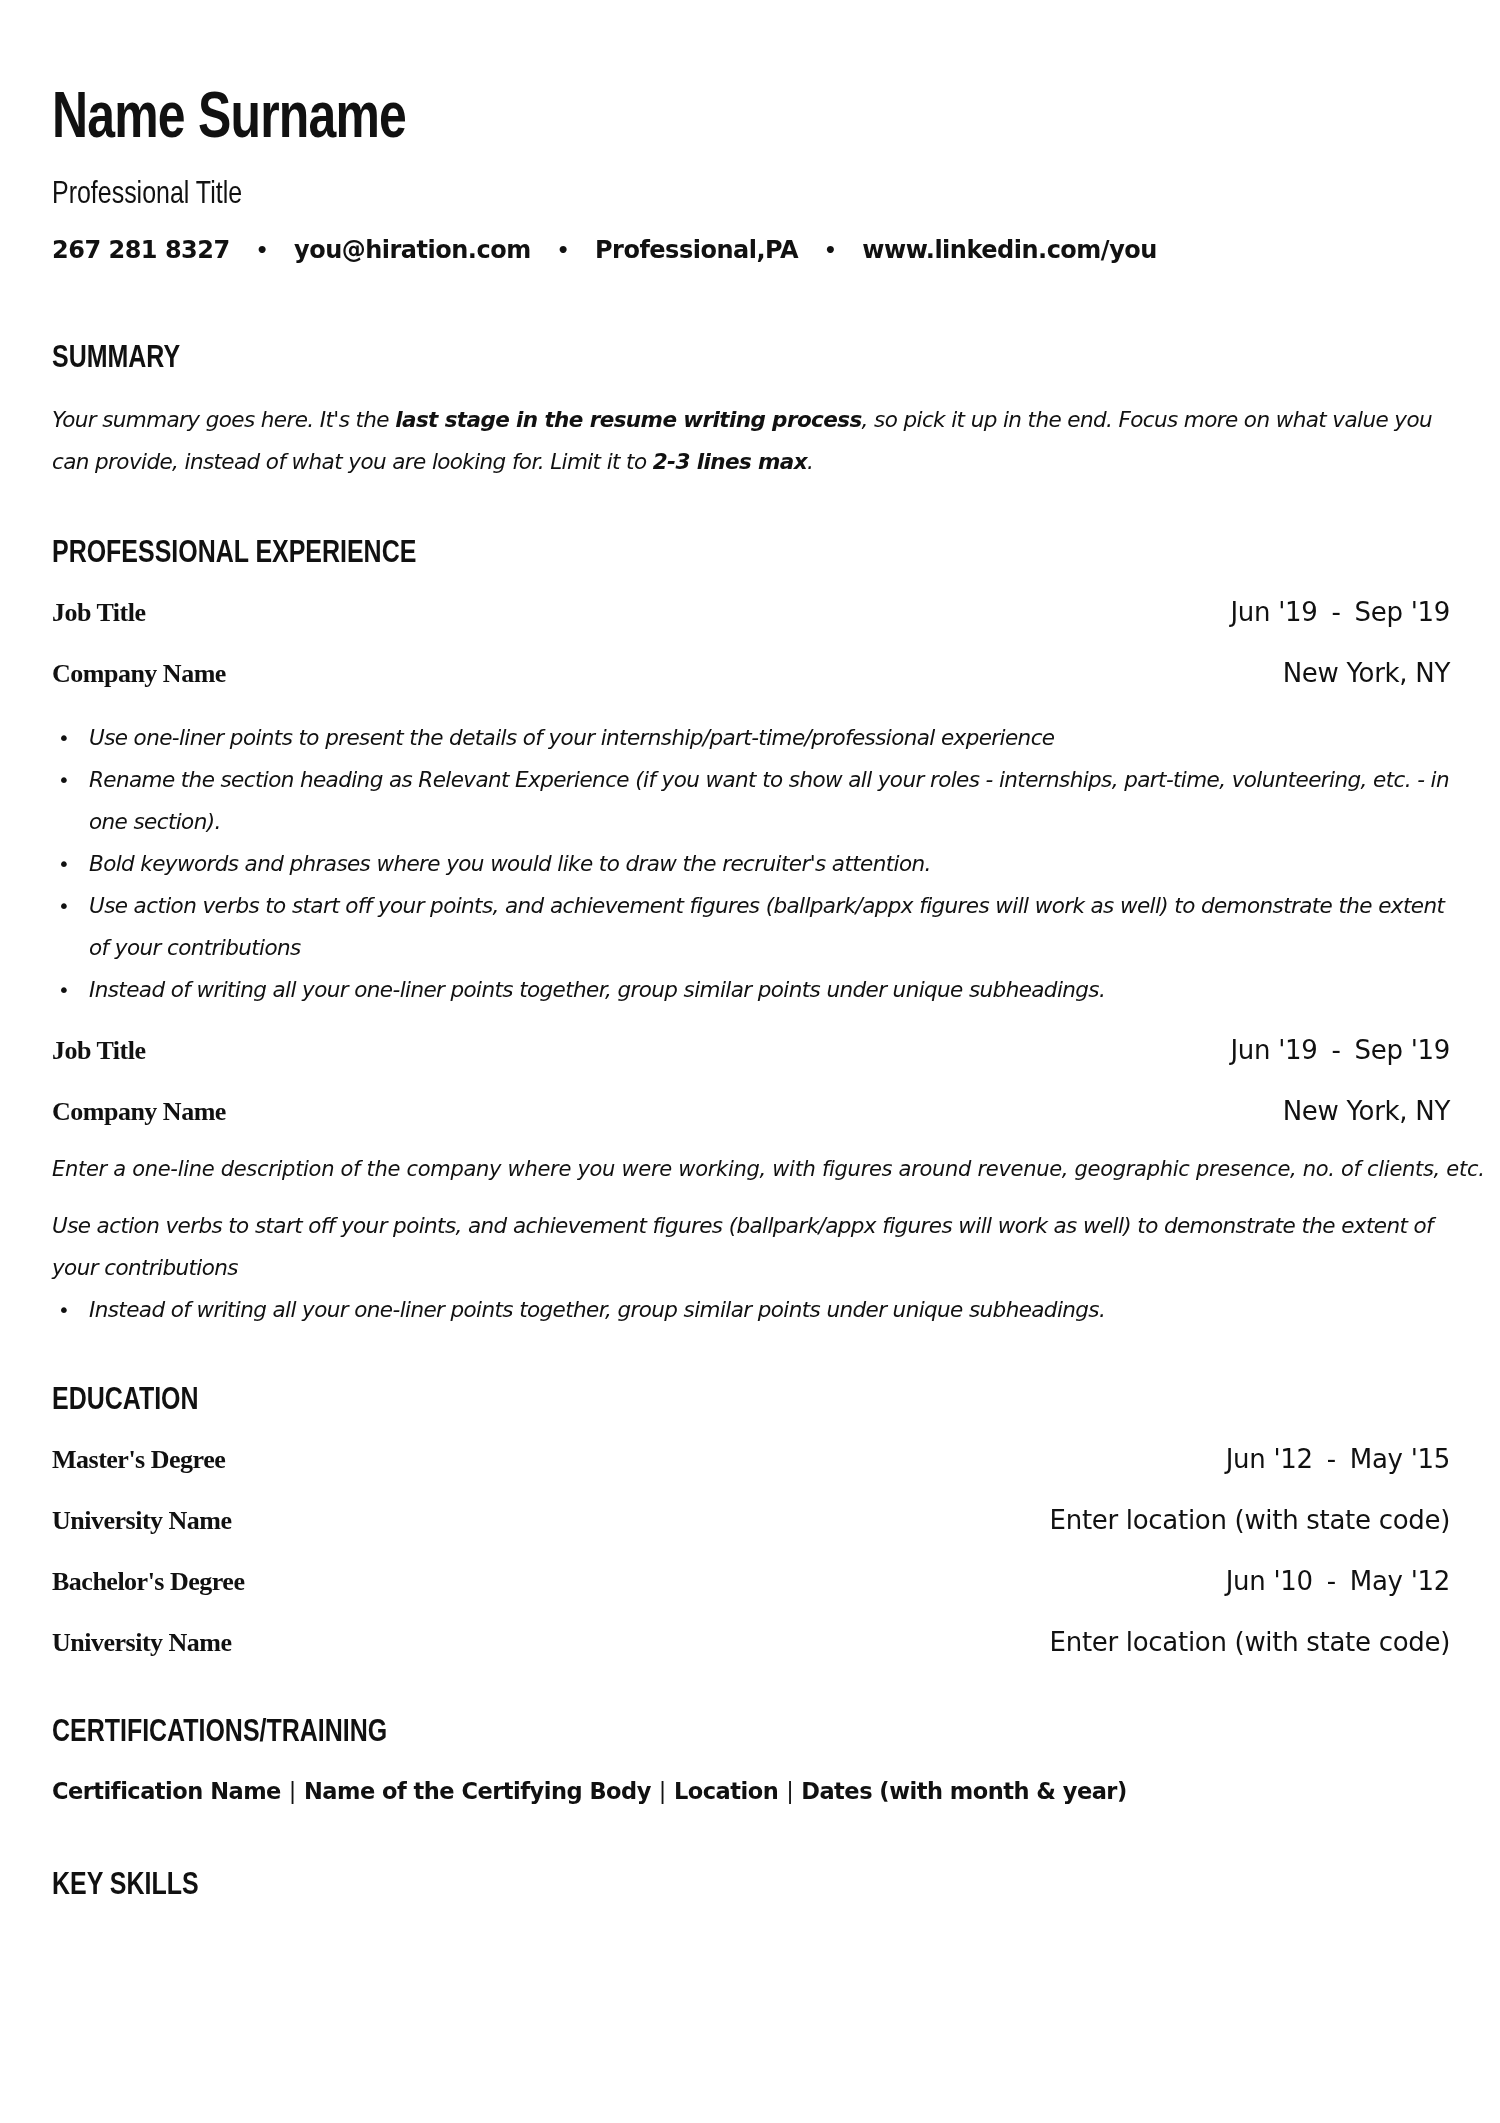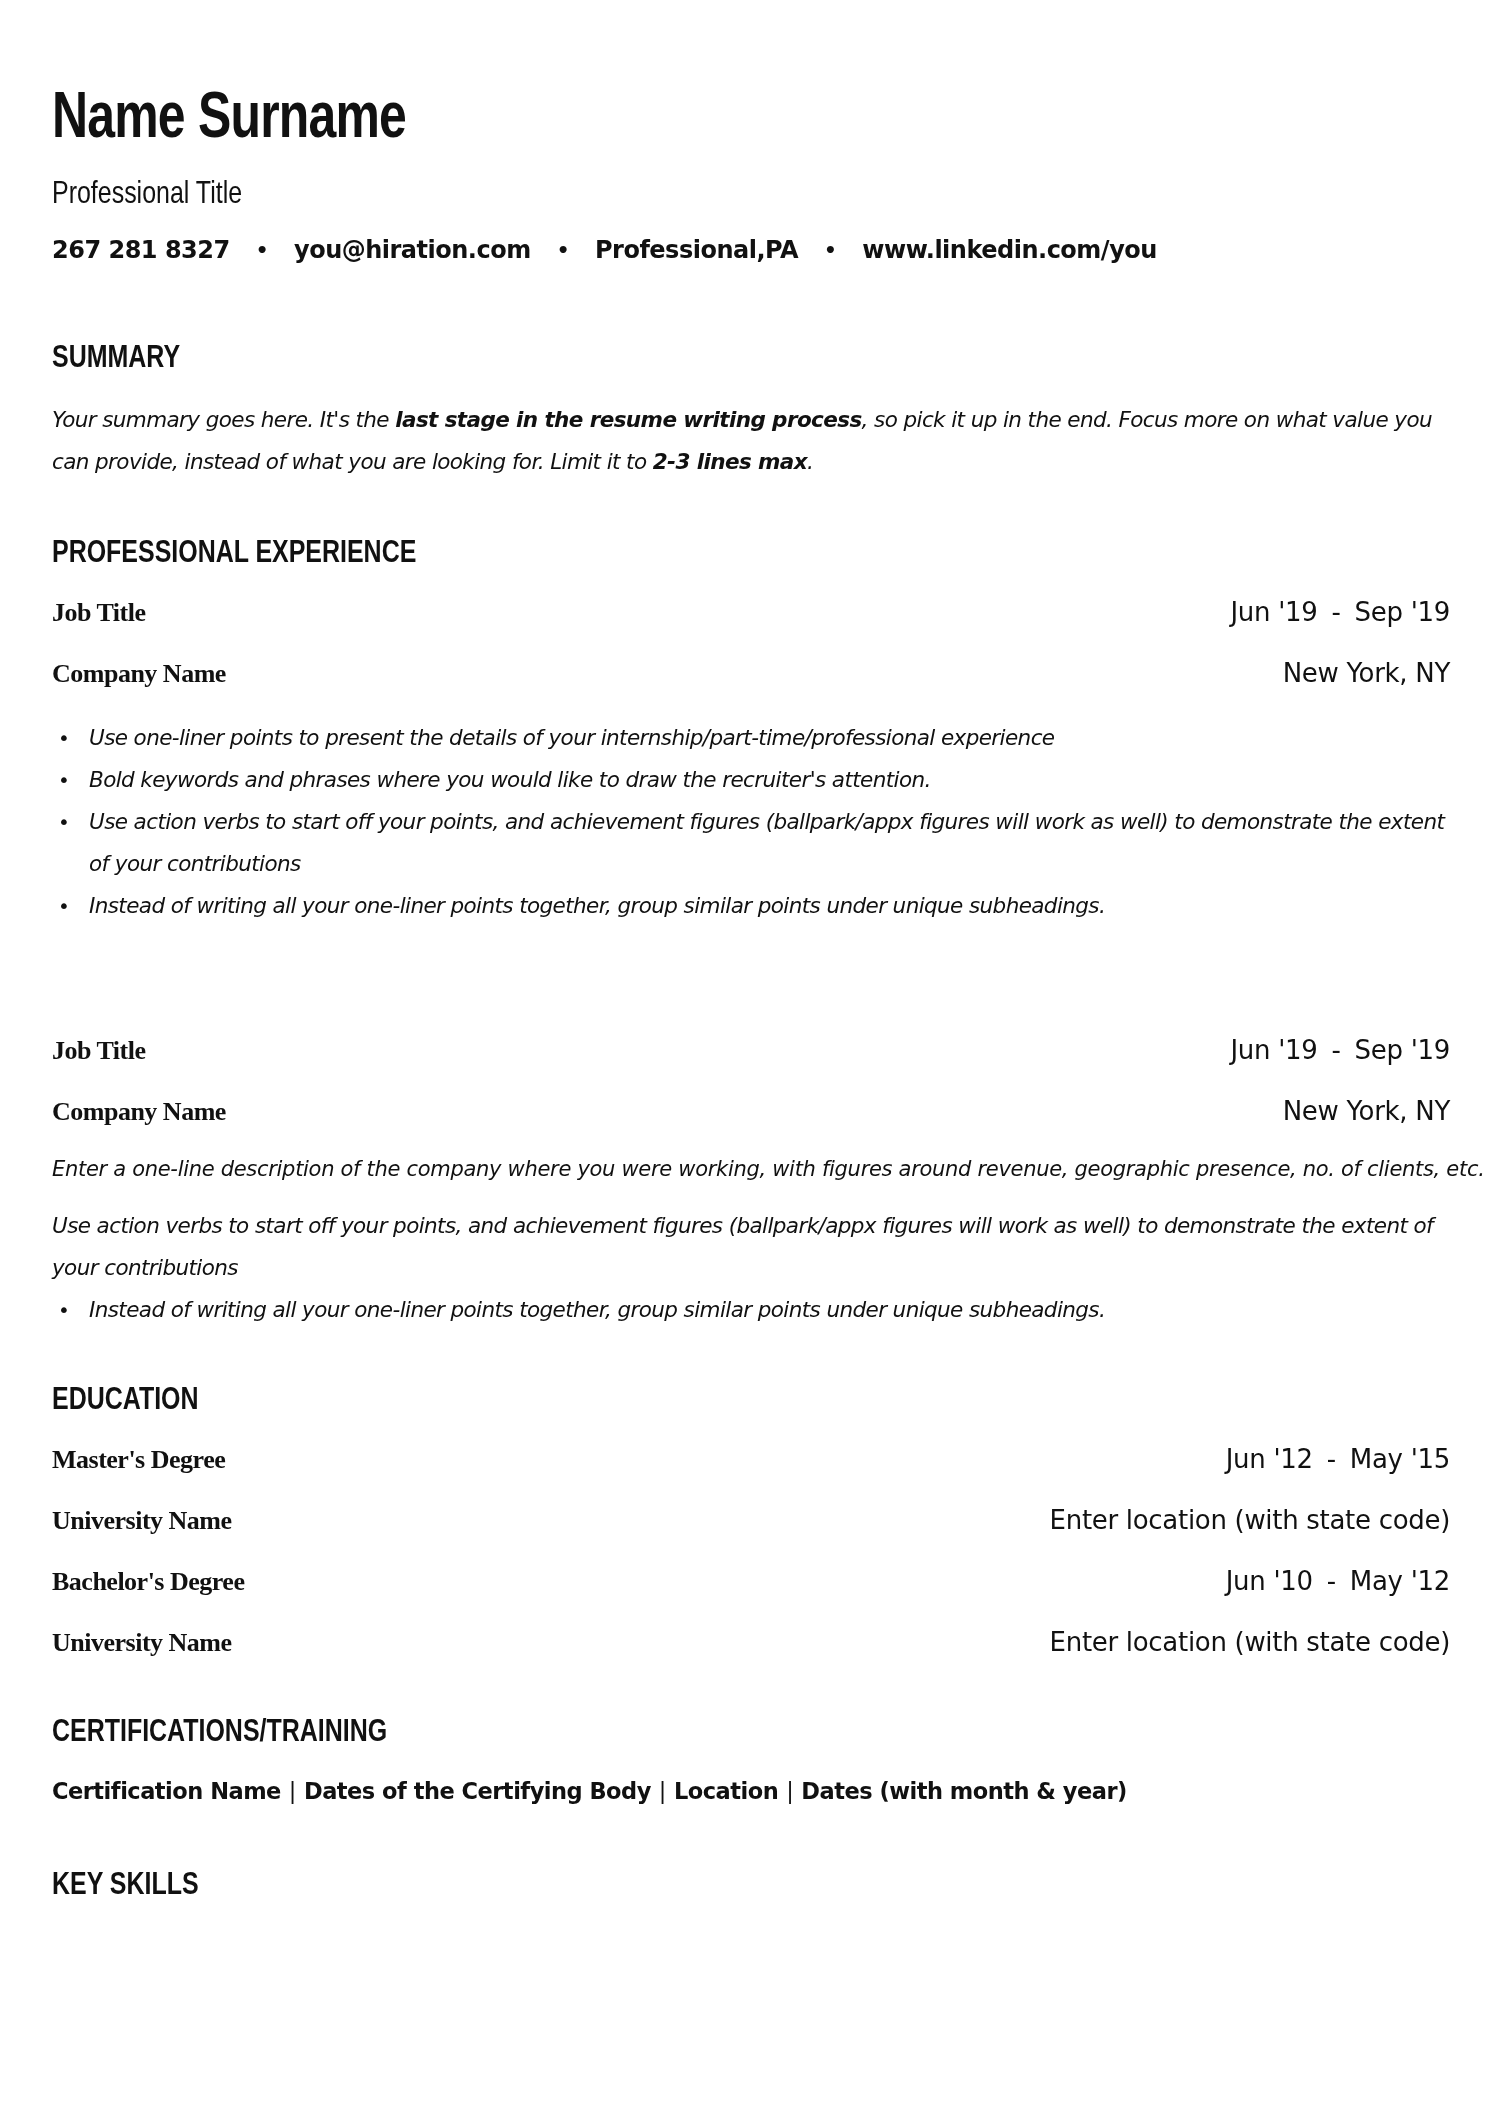--- a/index.html
+++ b/index.html
@@ -50,20 +50,21 @@
   <div class="row" style="top:597px;">
     <span class="left">Job Title</span>
     <span class="right"><span>Jun '19</span><span class="dash">-</span><span>Sep '19</span></span>
   </div>
   <div class="row" style="top:658px;">
     <span class="left">Company Name</span>
     <span class="right">New York, NY</span>
   </div>
   <ul class="bullets" style="top:717px;">
     <li>Use one-liner points to present the details of your internship/part-time/professional experience</li>
+    <li>Rename the section heading as Relevant Experience (if you want to show all your roles - internships, part-time, volunteering, etc. - in one section).</li>
     <li>Bold keywords and phrases where you would like to draw the recruiter's attention.</li>
     <li>Use action verbs to start off your points, and achievement figures (ballpark/appx figures will work as well) to demonstrate the extent of your contributions</li>
     <li>Instead of writing all your one-liner points together, group similar points under unique subheadings.</li>
   </ul>
 
   <div class="row" style="top:1035px;">
     <span class="left">Job Title</span>
     <span class="right"><span>Jun '19</span><span class="dash">-</span><span>Sep '19</span></span>
   </div>
   <div class="row" style="top:1096px;">
@@ -90,17 +91,17 @@
     <span class="left">Bachelor's Degree</span>
     <span class="right"><span>Jun '10</span><span class="dash">-</span><span>May '12</span></span>
   </div>
   <div class="row" style="top:1627px;">
     <span class="left">University Name</span>
     <span class="right">Enter location (with state code)</span>
   </div>
 
   <div class="heading" style="top:1712px;">CERTIFICATIONS/TRAINING</div>
   <div class="cert" style="top:1778px;">
-    <span>Certification Name</span><span class="pipe">|</span><span>Dates of the Certifying Body</span><span class="pipe">|</span><span>Location</span><span class="pipe">|</span><span>Dates (with month &amp; year)</span>
+    <span>Certification Name</span><span class="pipe">|</span><span>Name of the Certifying Body</span><span class="pipe">|</span><span>Location</span><span class="pipe">|</span><span>Dates (with month &amp; year)</span>
   </div>
 
   <div class="heading" style="top:1865px;">KEY SKILLS</div>
 </div>
 
 </body></html>

